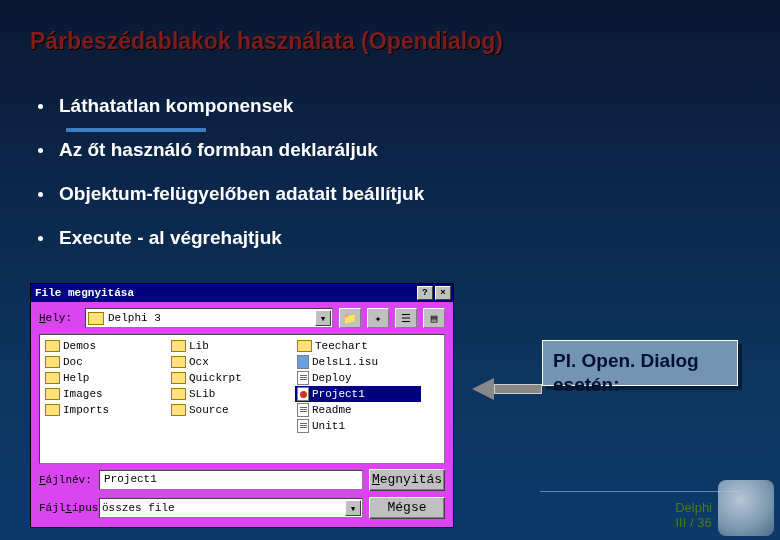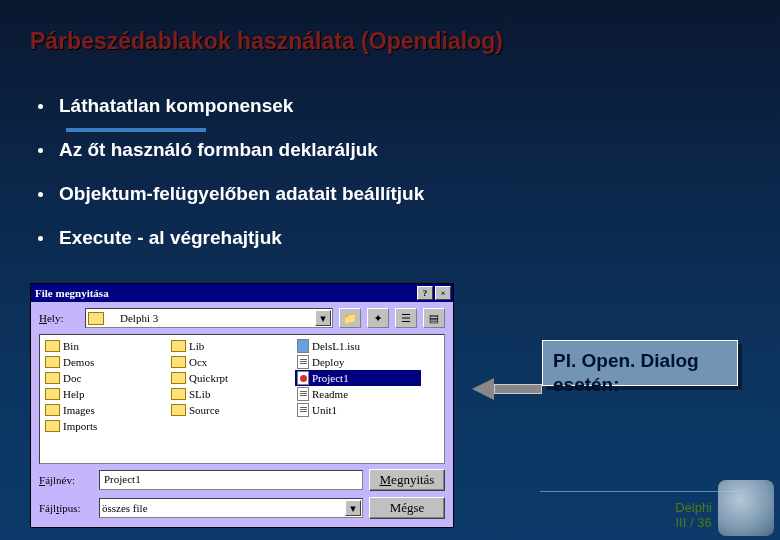--- a/index.html
+++ b/index.html
@@ -30,23 +30,23 @@
     width: 5px; height: 5px; background: #fff; border-radius: 50%;
     margin-right: 16px;
   }
   .underline {
     position: absolute; top: 128px; left: 66px;
     width: 140px; height: 4px; background: #3a7fc5;
   }
   .dialog {
     position: absolute; top: 283px; left: 30px;
     width: 424px; height: 245px;
-    background: #c4b5fd;
+    background: #d946ef;
     border: 1px solid #000;
-    font-family: Liberation Serif, serif;
+    font-family: Liberation Mono, monospace;
     font-size: 11px;
   }
   .titlebar {
     height: 18px;
     background: linear-gradient(to right, #000080, #000080);
     color: #fff; font-weight: bold;
     display: flex; align-items: center;
     padding: 0 2px 0 4px;
   }
   .titlebar .title { flex: 1; font-size: 11px; }
@@ -57,21 +57,21 @@
     display: flex; align-items: center; justify-content: center;
     font-weight: bold;
   }
   .toolbar {
     display: flex; align-items: center; padding: 6px 8px 4px 8px; gap: 6px;
   }
   .lbl { min-width: 40px; }
   .combo {
     flex: 1; height: 20px; background: #fff;
     border: 1px solid #808080; border-top-color: #404040; border-left-color: #404040;
-    display: flex; align-items: center; padding: 0 2px; gap: 16px;
+    display: flex; align-items: center; padding: 0 2px; gap: 4px;
     position: relative;
   }
   .combo .foldericon {
     width: 16px; height: 13px; background: #fce27a;
     border: 1px solid #a57a00;
   }
   .combo .droparrow {
     position: absolute; right: 1px; top: 1px; width: 16px; height: 16px;
     background: #c0c0c0;
     border: 1px solid #fff; border-right-color: #404040; border-bottom-color: #404040;
@@ -183,24 +183,20 @@
     </div>
     <span class="tbicon">📁</span>
     <span class="tbicon">✦</span>
     <span class="tbicon">☰</span>
     <span class="tbicon">▤</span>
   </div>
   <div class="filearea">
     <div class="filecol">
       <div class="fileitem">
           <span class="folder-ico"></span>
-          <span>Bin</span>
-        </div>
-      <div class="fileitem">
-          <span class="folder-ico"></span>
           <span>Demos</span>
         </div>
       <div class="fileitem">
           <span class="folder-ico"></span>
           <span>Doc</span>
         </div>
       <div class="fileitem">
           <span class="folder-ico"></span>
           <span>Help</span>
         </div>
@@ -229,20 +225,24 @@
       <div class="fileitem">
           <span class="folder-ico"></span>
           <span>SLib</span>
         </div>
       <div class="fileitem">
           <span class="folder-ico"></span>
           <span>Source</span>
         </div>
     </div>
     <div class="filecol">
+      <div class="fileitem">
+          <span class="folder-ico"></span>
+          <span>Teechart</span>
+        </div>
       <div class="fileitem">
           <span class="file-ico blue"></span>
           <span>DelsL1.isu</span>
         </div>
       <div class="fileitem">
           <span class="file-ico text"></span>
           <span>Deploy</span>
         </div>
       <div class="fileitem sel">
           <span class="file-ico red"></span>

